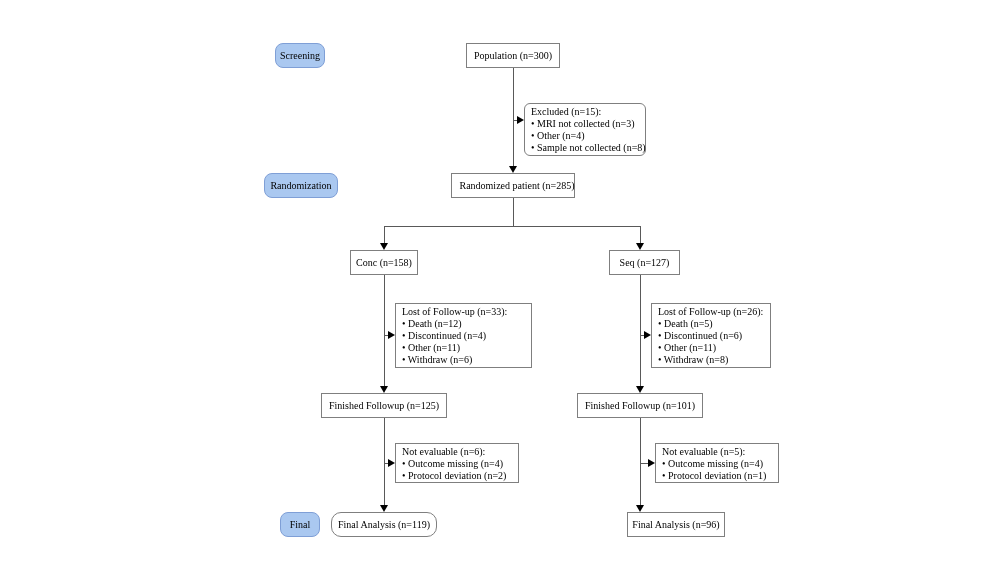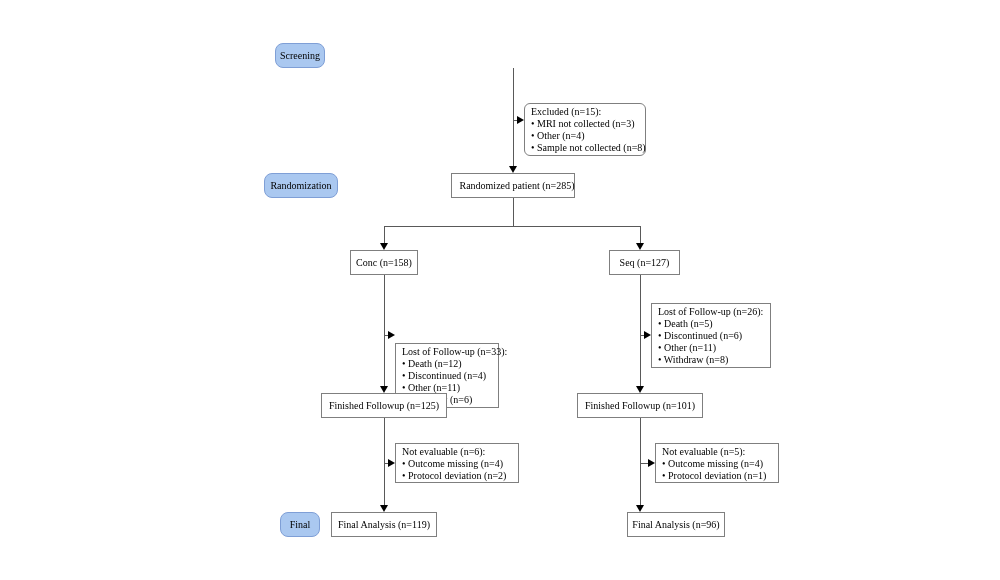--- a/index.html
+++ b/index.html
@@ -75,35 +75,36 @@
 </style>
 </head>
 <body>
 
 <div id="canvas">
 
   <div class="stage" style="left:275px; top:43px; width:50px; height:25px;">Screening</div>
   <div class="stage" style="left:264px; top:173px; width:74px; height:25px;">Randomization</div>
   <div class="stage" style="left:280px; top:512px; width:40px; height:25px;">Final</div>
 
+  <div class="node single" style="left:466px; top:43px; width:94px; height:25px;">Population (n=300)</div>
 
   <div class="node multi" style="left:524px; top:103px; width:122px; height:53px;border-radius:6px;">
     <div class="line">Excluded (n=15):</div>
     <div class="line">• MRI not collected (n=3)</div>
     <div class="line">• Other (n=4)</div>
     <div class="line">• Sample not collected (n=8)</div>
   </div>
 
   <div class="node single" style="left:451px; top:173px; width:124px; height:25px;padding-left:8px;">Randomized patient (n=285)</div>
 
   <div class="node single" style="left:350px; top:250px; width:68px; height:25px;">Conc (n=158)</div>
 
   <div class="node single" style="left:609px; top:250px; width:71px; height:25px;">Seq (n=127)</div>
 
-  <div class="node multi" style="left:395px; top:303px; width:104px; height:65px;margin-top:40px;">
+  <div class="node multi" style="left:395px; top:303px; width:137px; height:65px;">
     <div class="line">Lost of Follow-up (n=33):</div>
     <div class="line">• Death (n=12)</div>
     <div class="line">• Discontinued (n=4)</div>
     <div class="line">• Other (n=11)</div>
     <div class="line">• Withdraw (n=6)</div>
   </div>
 
   <div class="node multi" style="left:651px; top:303px; width:120px; height:65px;">
     <div class="line">Lost of Follow-up (n=26):</div>
     <div class="line">• Death (n=5)</div>
@@ -121,21 +122,21 @@
     <div class="line">• Outcome missing (n=4)</div>
     <div class="line">• Protocol deviation (n=2)</div>
   </div>
 
   <div class="node multi" style="left:655px; top:443px; width:124px; height:40px;">
     <div class="line">Not evaluable (n=5):</div>
     <div class="line">• Outcome missing (n=4)</div>
     <div class="line">• Protocol deviation (n=1)</div>
   </div>
 
-  <div class="node single" style="left:331px; top:512px; width:106px; height:25px;">Final Analysis (n=119)</div>
+  <div class="node single" style="left:331px; top:512px; width:106px; height:25px;border-radius:10px;">Final Analysis (n=119)</div>
 
   <div class="node single" style="left:591px; top:512px; width:98px; height:25px;margin-left:36px;">Final Analysis (n=96)</div>
 
   <div class="vline" style="left:513px; top:68px; height:98px;"></div>
   <div class="arrow-down" style="left:509px; top:166px;"></div>
 
   <div class="hline" style="left:513px; top:120px; width:6px;"></div>
   <div class="arrow-right" style="left:517px; top:116px;"></div>
 
   <div class="vline" style="left:513px; top:198px; height:28px;"></div>

